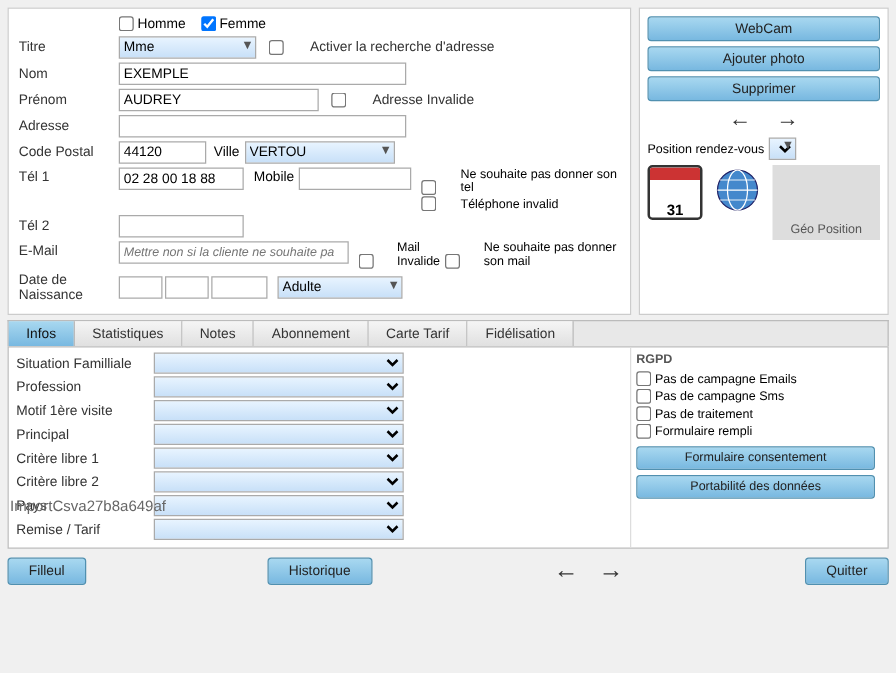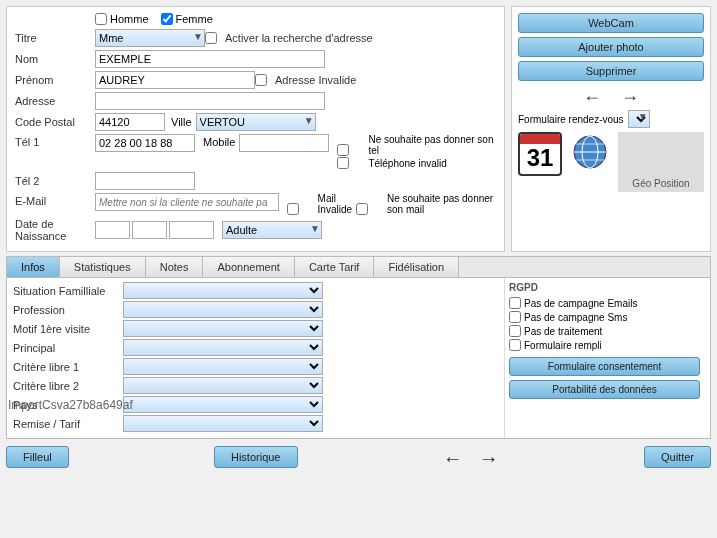--- a/index.html
+++ b/index.html
@@ -63,23 +63,24 @@
     }
     .form-input-wide {
       width: 230px;
     }
     .form-input-medium {
       width: 160px;
     }
     .address-check {
       display: flex;
       align-items: center;
-      gap: 8px;
+      gap: 21px;
       font-size: 11px;
       color: #333;
+      margin-left: 10px;
     }
     .titre-row {
       display: flex;
       align-items: center;
       margin-bottom: 3px;
     }
     .cp-ville-row {
       display: flex;
       align-items: center;
       margin-bottom: 3px;
@@ -181,24 +182,24 @@
       align-items: center;
       overflow: hidden;
       flex-shrink: 0;
     }
     .cal-header {
       background: #cc3333;
       width: 100%;
       height: 10px;
     }
     .cal-day {
-      font-size: 24px;
+      font-size: 12px;
       font-weight: bold;
       line-height: 1;
-      padding-top: 2px;
+      padding-top: 18px;
     }
     .geo-placeholder {
       flex: 1;
       background: #ddd;
       height: 60px;
       display: flex;
       align-items: flex-end;
       justify-content: center;
       font-size: 10px;
       color: #555;
@@ -473,21 +474,21 @@
 
     <div class="right-panel">
       <button class="btn-blue">WebCam</button>
       <button class="btn-blue">Ajouter photo</button>
       <button class="btn-blue">Supprimer</button>
       <div class="arrow-row">
         <button class="arrow-btn">←</button>
         <button class="arrow-btn">→</button>
       </div>
       <div class="rendez-vous-row">
-        <span style="white-space:nowrap;">Formulaire rendez-vous</span>
+        <span style="white-space:nowrap;">Position rendez-vous</span>
         <div class="titre-select-wrapper">
           <select class="rv-select">
             <option></option>
           </select>
           <span class="titre-arrow" style="top:1px;">▼</span>
         </div>
       </div>
       <div class="calendar-geo">
         <div class="calendar-icon">
           <div class="cal-header"></div>

